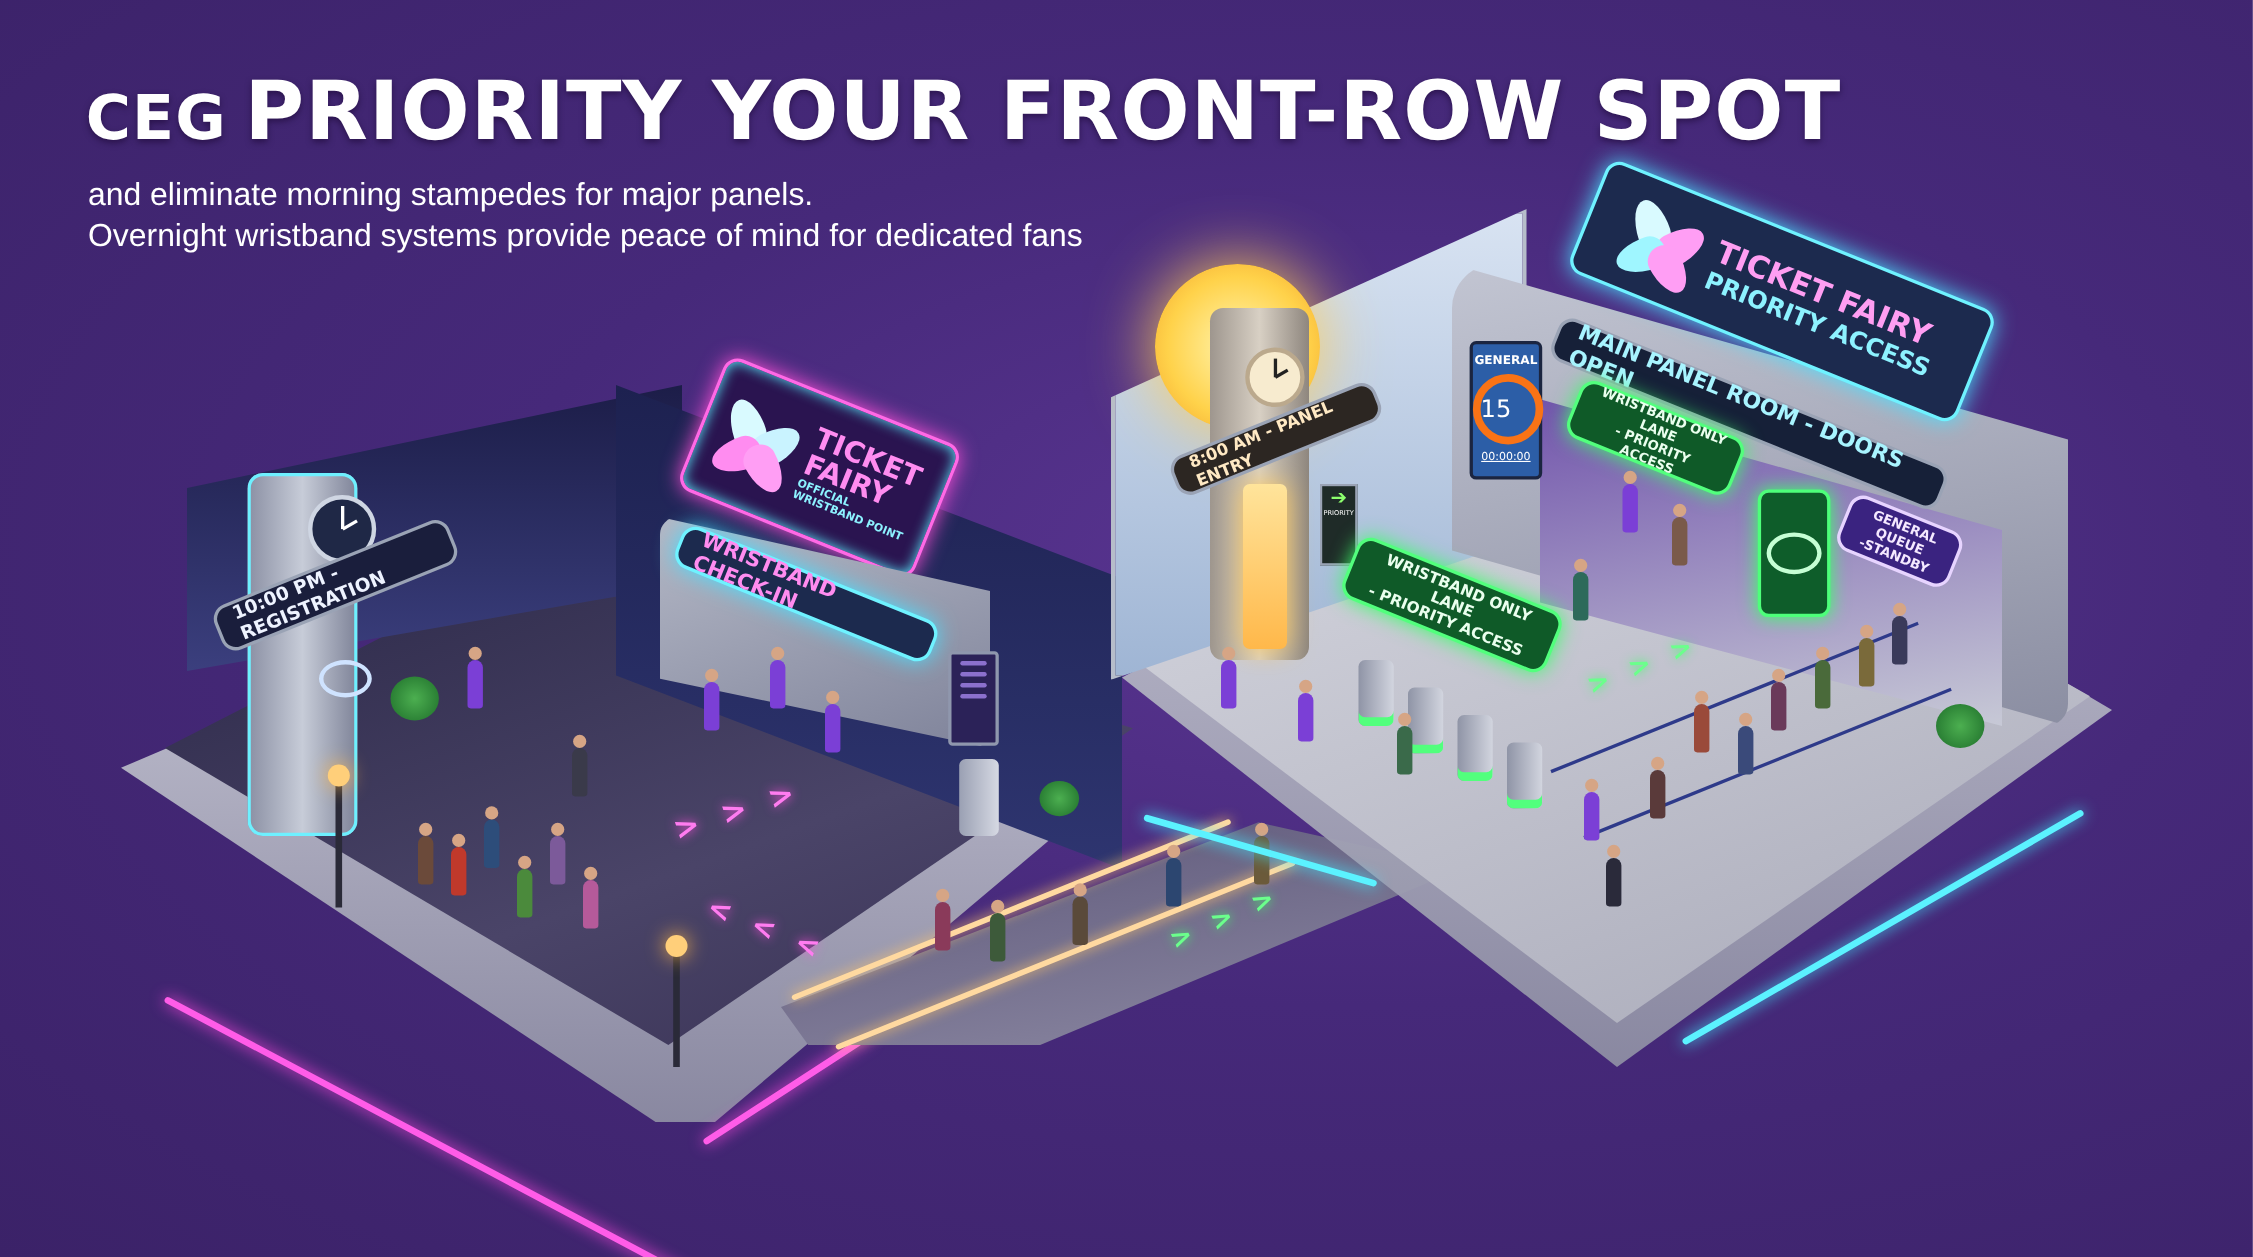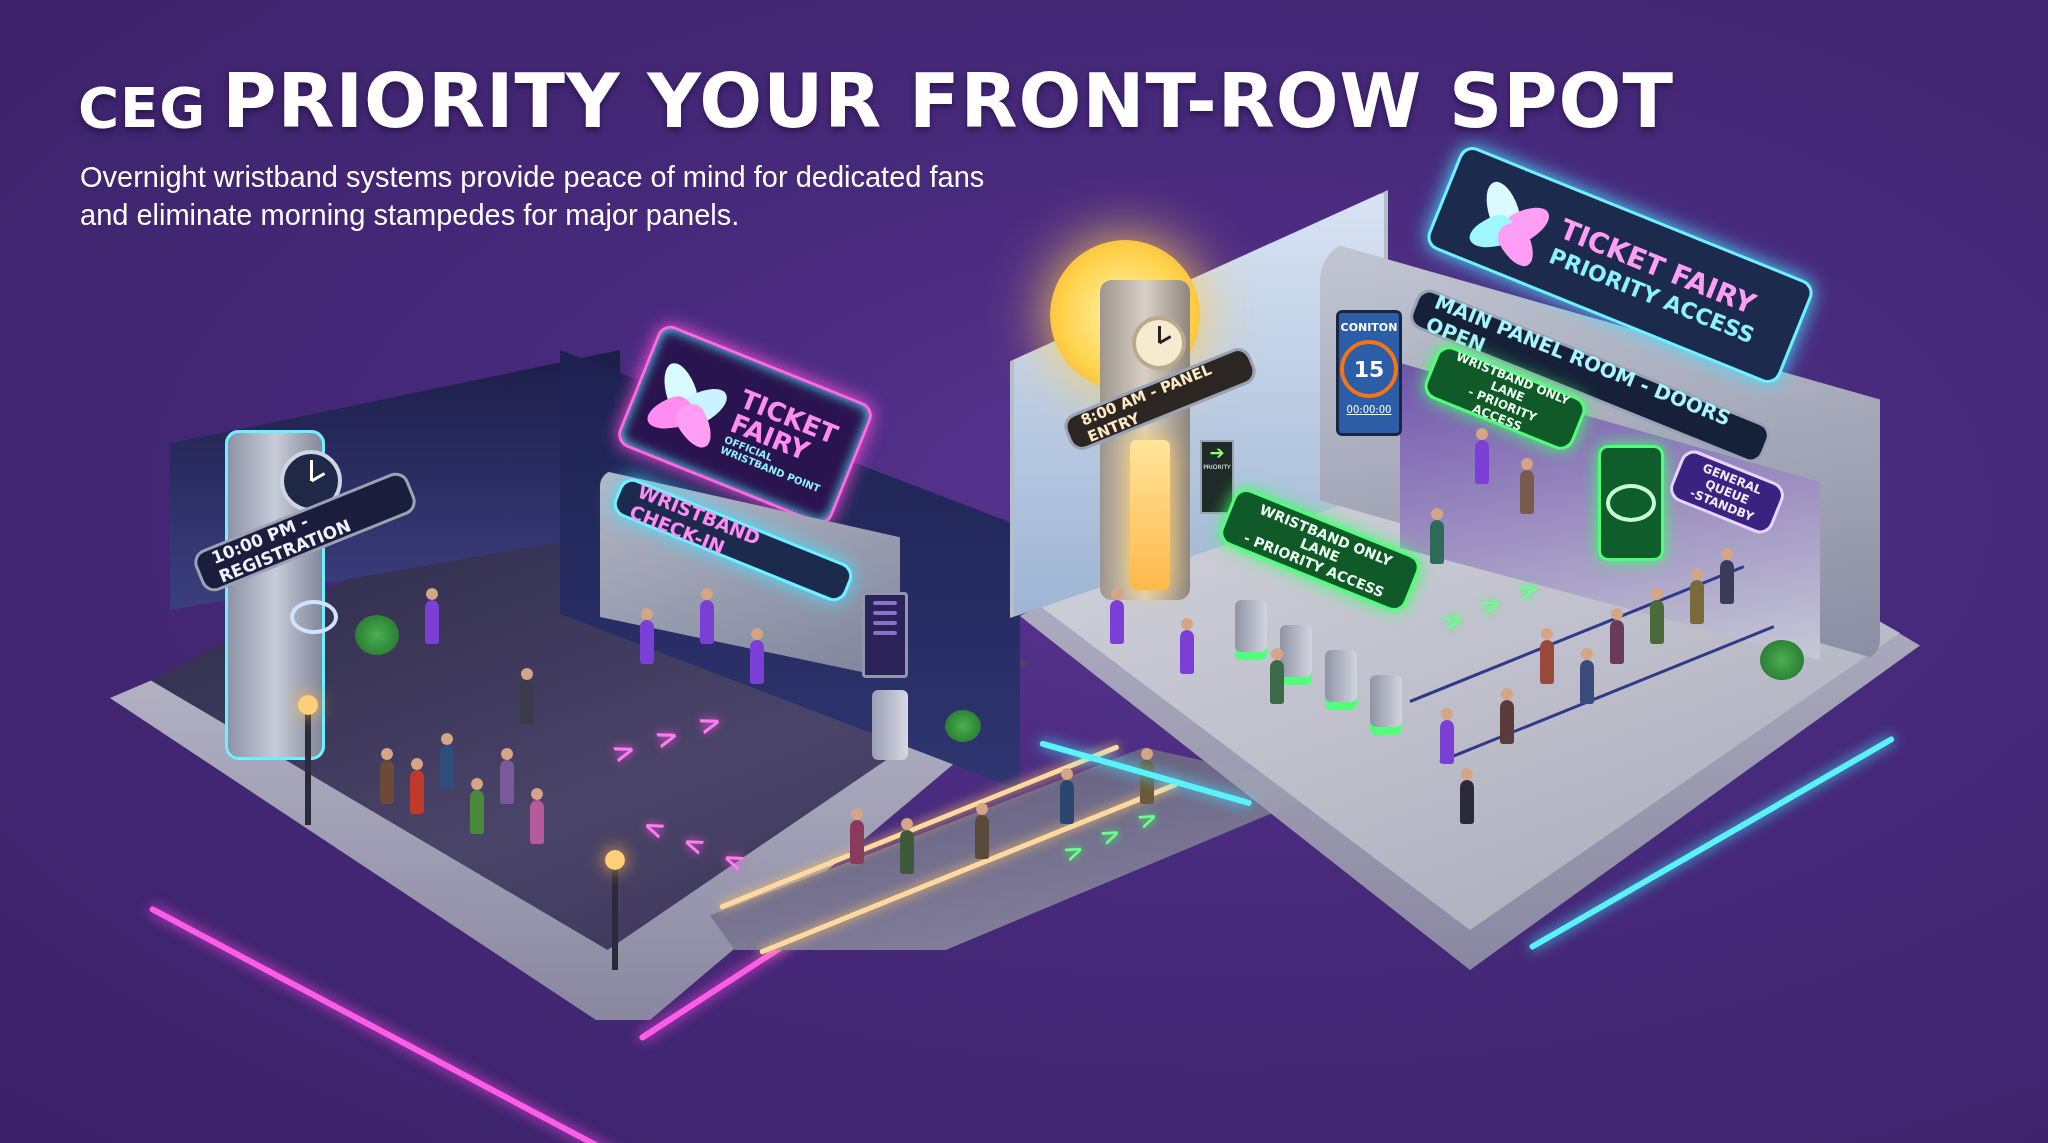--- a/index.html
+++ b/index.html
@@ -49,37 +49,37 @@
   .window-wall { position:absolute; background:linear-gradient(180deg,#d8e3f2,#9fb5d4); border:4px solid #b6bdca; }
   .sun {
     position:absolute; border-radius:50%;
     background:radial-gradient(circle,#fff5b0 0%,#ffd24a 60%,#f2a32b 100%);
     box-shadow:0 0 60px #ffcf5a;
   }
   .arrow-chevrons { position:absolute; font-weight:bold; letter-spacing:6px; }
   .person { position:absolute; width:14px; height:44px; border-radius:7px 7px 3px 3px; }
   .person::before { content:""; position:absolute; left:1px; top:-12px; width:12px; height:12px; border-radius:50%; background:#d6a585; }
   .timer-screen { position:absolute; background:#2c5ea7; border:3px solid #1b2540; color:#fff; text-align:center; border-radius:6px; }
-  .timer-ring { margin:6px auto; width:50px; height:50px; border-radius:50%; border:4px solid #f97316; display:flex; align-items:center; justify-content:center; font-size:22px; font-weight:bold; }
+  .timer-ring { margin:6px auto; width:50px; height:50px; border-radius:50%; border:7px solid #f97316; display:flex; align-items:center; font-size:22px; font-weight:normal; }
   .icon-panel { position:absolute; background:#0e5d2a; border:3px solid #4dff7a; box-shadow:0 0 16px #3dff6a; border-radius:10px; display:flex; align-items:center; justify-content:center; }
   .wristband-icon { width:42px; height:30px; border:4px solid #c5ffd4; border-radius:50%; }
   .info-board { position:absolute; background:#2b2258; border:3px solid #8f97ad; border-radius:4px; }
   .info-board .line { height:4px; margin:6px 8px; background:#b591ff; opacity:.7; border-radius:2px; }
   .butterfly { position:relative; width:70px; height:70px; }
   .butterfly span { position:absolute; width:30px; height:46px; border-radius:50% 50% 50% 50% / 70% 70% 30% 30%; }
 </style>
 </head>
 <body>
 
 <div class="abs headline">
   <span class="brand">CEG</span><span class="main">PRIORITY YOUR FRONT-ROW SPOT</span>
 </div>
 <div class="abs subtitle">
+  <div>and eliminate morning stampedes for major panels.</div>
   <div>Overnight wristband systems provide peace of mind for dedicated fans</div>
-  <div>and eliminate morning stampedes for major panels.</div>
 </div>
 
 <div class="abs scene">
 
   <div class="base-slab" style="left:110px; top:560px; width:900px; height:460px; clip-path:polygon(0% 30%, 36% 0%, 100% 34%, 60% 100%, 54% 100%); opacity:.95;"></div>
   <div class="abs" style="left:150px; top:500px; width:880px; height:450px; clip-path:polygon(0% 40%, 40% 0%, 100% 36%, 52% 100%); background:linear-gradient(160deg,#2b2847,#4a4468 60%,#383154);"></div>
   <div class="rim-pink" style="left:150px; top:905px; width:560px; transform:rotate(28deg); transform-origin:left;"></div>
   <div class="rim-pink" style="left:640px; top:1036px; width:180px; transform:rotate(-33deg); transform-origin:left;"></div>
 
   <div class="abs" style="left:170px; top:350px; width:450px; height:260px; clip-path:polygon(0% 36%, 100% 0%, 100% 70%, 0% 100%); background:linear-gradient(180deg,#1c1d48,#3b3f7e);"></div>
@@ -193,21 +193,21 @@
       <div style="font-size:28px; color:#ff9ef2;">TICKET FAIRY</div>
       <div style="font-size:22px; color:#8df2ff;">PRIORITY ACCESS</div>
     </div>
   </div>
 
   <div class="sign sign-dark rot-r" style="left:1400px; top:355px; width:380px; height:42px; font-size:20px; color:#a8f4ff; background:#162038;">
     <span>MAIN PANEL ROOM - DOORS OPEN</span>
   </div>
 
   <div class="timer-screen" style="left:1336px; top:310px; width:60px; height:120px; font-size:11px;">
-    <div style="margin-top:8px; font-weight:bold;">CONITON</div>
+    <div style="margin-top:8px; font-weight:bold;">GENERAL</div>
     <div class="timer-ring">
         <span>15</span>
       </div>
     <div style="font-size:10px;text-decoration:underline;">00:00:00</div>
   </div>
 
   <div class="sign neon-green rot-r" style="left:1425px; top:370px; width:160px; height:56px; font-size:12px;">
     <div>WRISTBAND ONLY LANE</div>
     <div>- PRIORITY ACCESS</div>
   </div>

